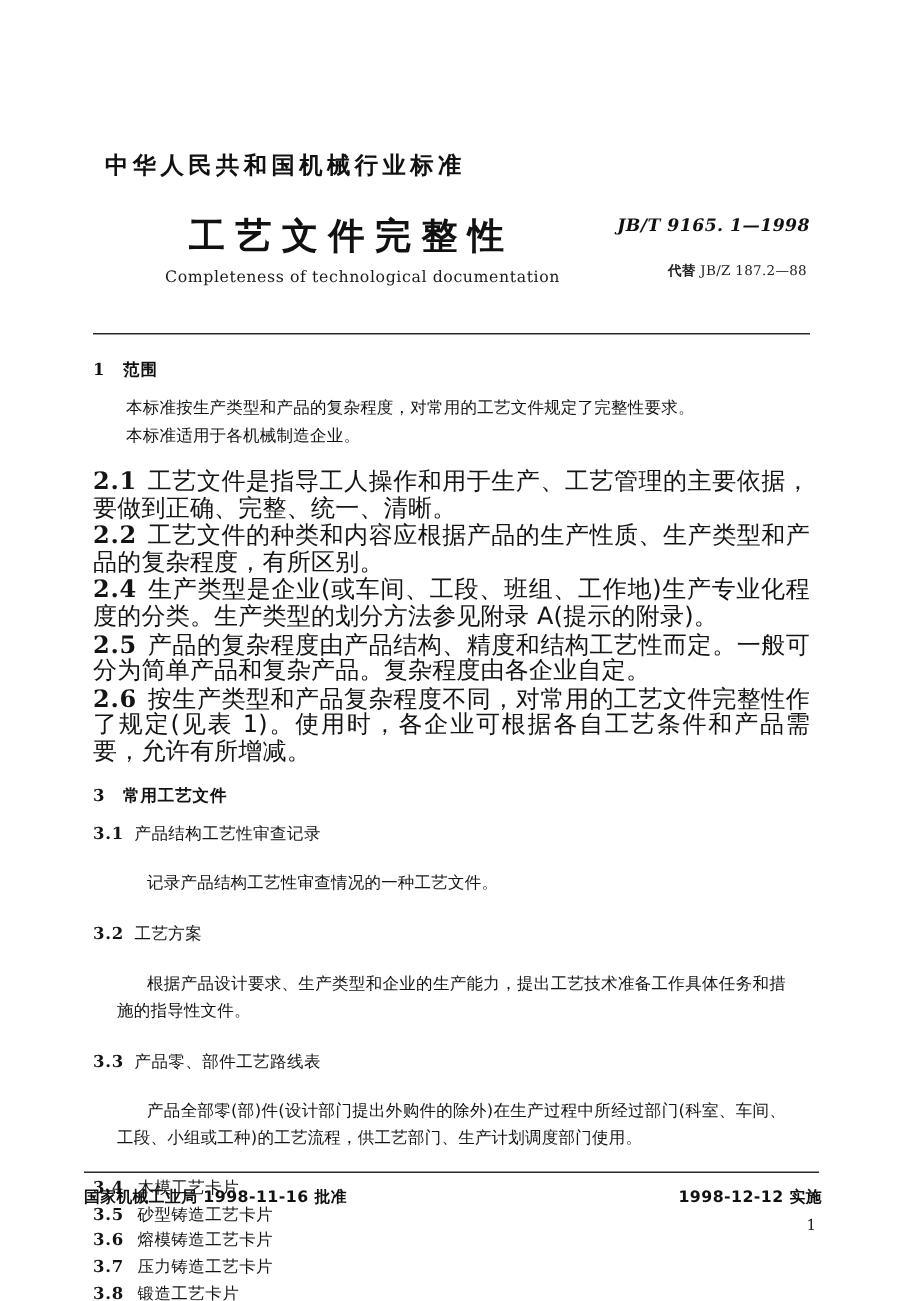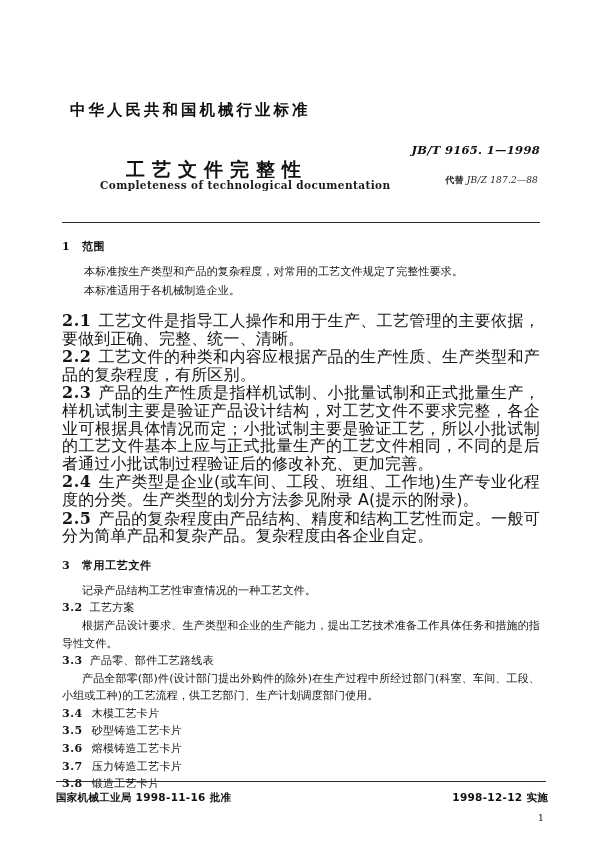--- a/index.html
+++ b/index.html
@@ -46,34 +46,33 @@
   .title-block {
     position: relative;
     margin-top: 20px;
     height: 86px;
   }
 
   .doc-title {
     position: absolute;
     left: 64px;
     top: 0px;
-    font-size: 19px;
+    font-size: 24px;
     font-weight: bold;
     letter-spacing: 7px;
     color: #111;
     white-space: nowrap;
-    margin-top: 16px;
   }
 
   .doc-subtitle {
     position: absolute;
-    left: 38px;
+    left: 48px;
     top: 38px;
     font-size: 10.5px;
-    font-weight: bold;
+    font-weight: normal;
     font-family: "DejaVu Serif", "Liberation Serif", serif;
     letter-spacing: 0.4px;
     color: #1a1a1a;
     white-space: nowrap;
     text-align: center;
   }
 
   .std-no {
     position: absolute;
     right: 0px;
@@ -92,21 +91,20 @@
     right: 2px;
     top: 33px;
     font-size: 9px;
     color: #222;
     white-space: nowrap;
     letter-spacing: 0.2px;
   }
   .replaces .cn { font-weight: bold; }
   .replaces .en {
     font-family: "DejaVu Serif", "Liberation Serif", serif;
-    font-style: italic;
   }
 
   
   .rule-top {
     position: absolute;
     left: 62px;
     top: 222px;
     width: 478px;
     height: 1px;
     background: #2a2a2a;
@@ -182,21 +180,21 @@
     font-weight: bold;
     font-family: "DejaVu Serif", "Liberation Serif", serif;
     margin-right: 7px;
     letter-spacing: 0.5px;
   }
 
   .sub-body {
     font-size: 11px;
     line-height: 17.6px;
     color: #141414;
-    margin: 0;
+    margin: 16px;
     padding-left: 20px;
     letter-spacing: 0.15px;
     text-align: justify;
   }
   .sub-body.hang { padding-left: 0; text-indent: 20px; }
 
   .list-row {
     font-size: 11px;
     line-height: 17.6px;
     color: #141414;
@@ -279,35 +277,38 @@
     <div class="gap-md"></div>
 
 
     <p class="clause">
       <span class="cnum">2.1</span><span>工艺文件是指导工人操作和用于生产、工艺管理的主要依据，要做到正确、完整、统一、清晰。</span>
     </p>
     <p class="clause">
       <span class="cnum">2.2</span><span>工艺文件的种类和内容应根据产品的生产性质、生产类型和产品的复杂程度，有所区别。</span>
     </p>
     <p class="clause">
-      <span class="cnum">2.3</span><span>产品的生产性质是指样机试制、小批量试制和正式批量生产，样机试制主要是验证产品设计结构，对工艺文件不要求完整，各企业可根据具体情况而定；小批试制主要是验证工艺，所以小批试制的工艺文件基本上应与正式批量生产的工艺文件相同，不同的是后者通过小批试制过程验证后的修改补充、更加完善。</span>
-    </p>
-    <p class="clause">
       <span class="cnum">2.4</span><span>生产类型是企业(或车间、工段、班组、工作地)生产专业化程度的分类。生产类型的划分方法参见附录 A(提示的附录)。</span>
     </p>
     <p class="clause">
       <span class="cnum">2.5</span><span>产品的复杂程度由产品结构、精度和结构工艺性而定。一般可分为简单产品和复杂产品。复杂程度由各企业自定。</span>
+    </p>
+    <p class="clause">
+      <span class="cnum">2.6</span><span>按生产类型和产品复杂程度不同，对常用的工艺文件完整性作了规定(见表 1)。使用时，各企业可根据各自工艺条件和产品需要，允许有所增减。</span>
     </p>
 
     <div class="gap-md"></div>
 
     <div class="sec-head">
       <span class="num">3</span><span class="txt">常用工艺文件</span>
     </div>
 
+    <div class="sub-head">
+      <span class="cnum">3.1</span><span>产品结构工艺性审查记录</span>
+    </div>
     <p class="sub-body">记录产品结构工艺性审查情况的一种工艺文件。</p>
 
     <div class="sub-head">
       <span class="cnum">3.2</span><span>工艺方案</span>
     </div>
     <p class="sub-body hang">根据产品设计要求、生产类型和企业的生产能力，提出工艺技术准备工作具体任务和措施的指导性文件。</p>
 
     <div class="sub-head">
       <span class="cnum">3.3</span><span>产品零、部件工艺路线表</span>
     </div>

